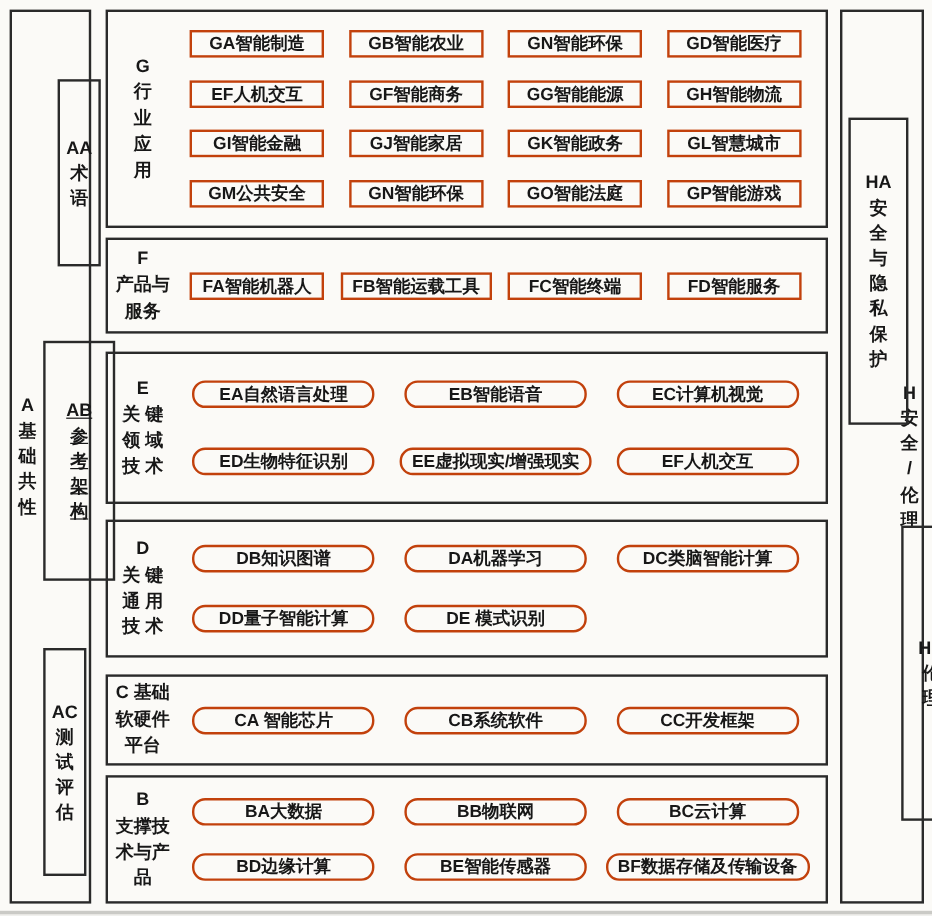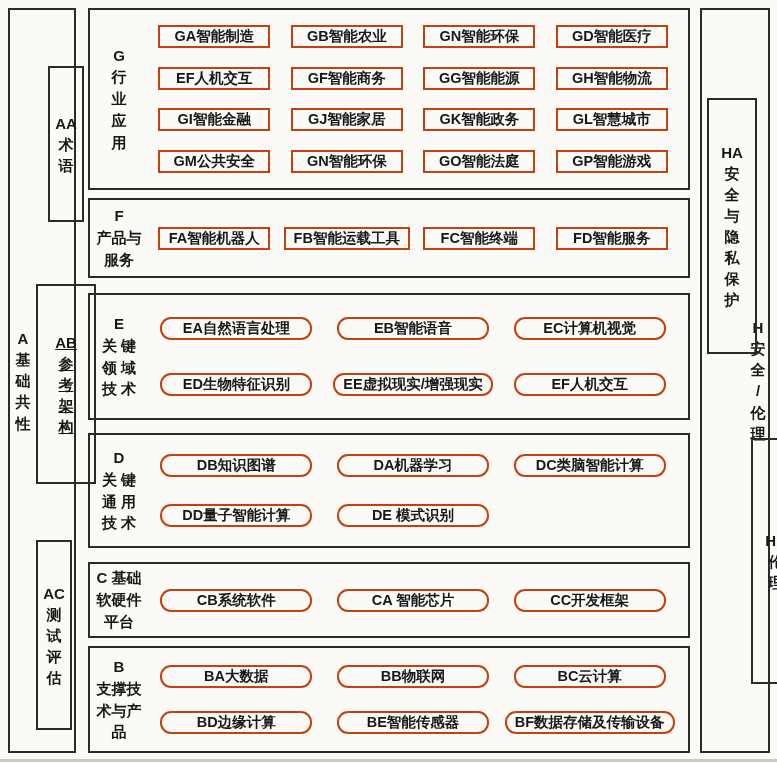--- a/index.html
+++ b/index.html
@@ -187,22 +187,22 @@
       <div class="item">DD量子智能计算</div>
       <div class="item">DE 模式识别</div>
     </div>
   </div>
 
   <div id="sec-c" class="section outline">
     <div class="sec-label">C 基础
 软硬件
 平台</div>
     <div class="sec-body cols3 wide">
+      <div class="item">CA 智能芯片</div>
       <div class="item">CB系统软件</div>
-      <div class="item">CA 智能芯片</div>
       <div class="item">CC开发框架</div>
     </div>
   </div>
 
   <div id="sec-b" class="section outline">
     <div class="sec-label">B
 支撑技
 术与产
 品</div>
     <div class="sec-body cols3 wide">

